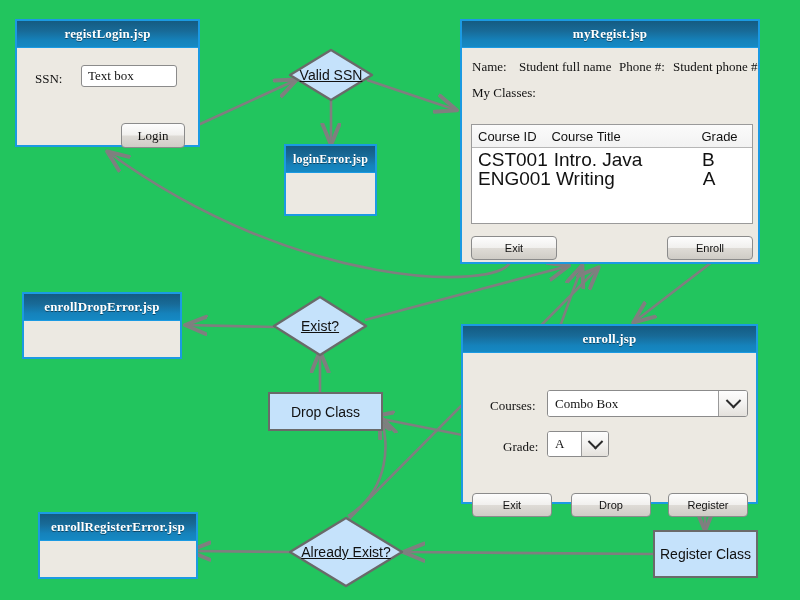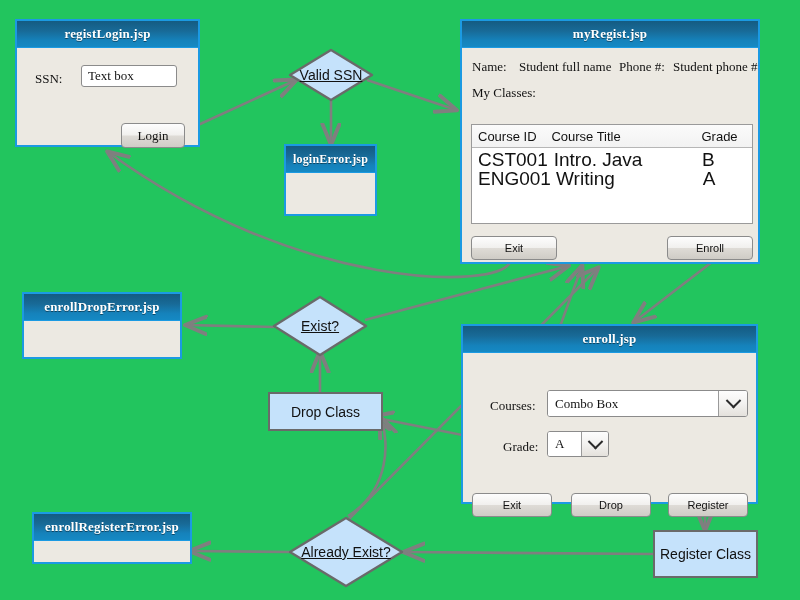--- a/index.html
+++ b/index.html
@@ -190,21 +190,21 @@
             <i class="chev"></i>
           </div>
       </div>
 
       <div class="btn sans" style="left:9px;top:140px;width:80px;height:24px;">Exit</div>
       <div class="btn sans" style="left:205px;top:140px;width:80px;height:24px;">Register</div>
       <div class="btn sans" style="left:108px;top:140px;width:80px;height:24px;">Drop</div>
     </div>
   </div>
 
-  <div class="win" style="left:32px;top:512px;width:160px;height:52px;">
+  <div class="win" style="left:38px;top:512px;width:160px;height:67px;">
     <div class="tbar">enrollRegisterError.jsp</div>
     <div class="body"></div>
   </div>
 
   <div class="dia" style="left:288px;top:48px;width:86px;height:54px;">
     <svg width="86" height="54" viewBox="0 0 86 54">
       <polygon points="43,2 84,27 43,52 2,27" fill="#c5e2fb" stroke="#6a6a6a" stroke-width="2.4" stroke-linejoin="round"></polygon>
     </svg>
     <div class="dtxt">Valid SSN</div>
   </div>

